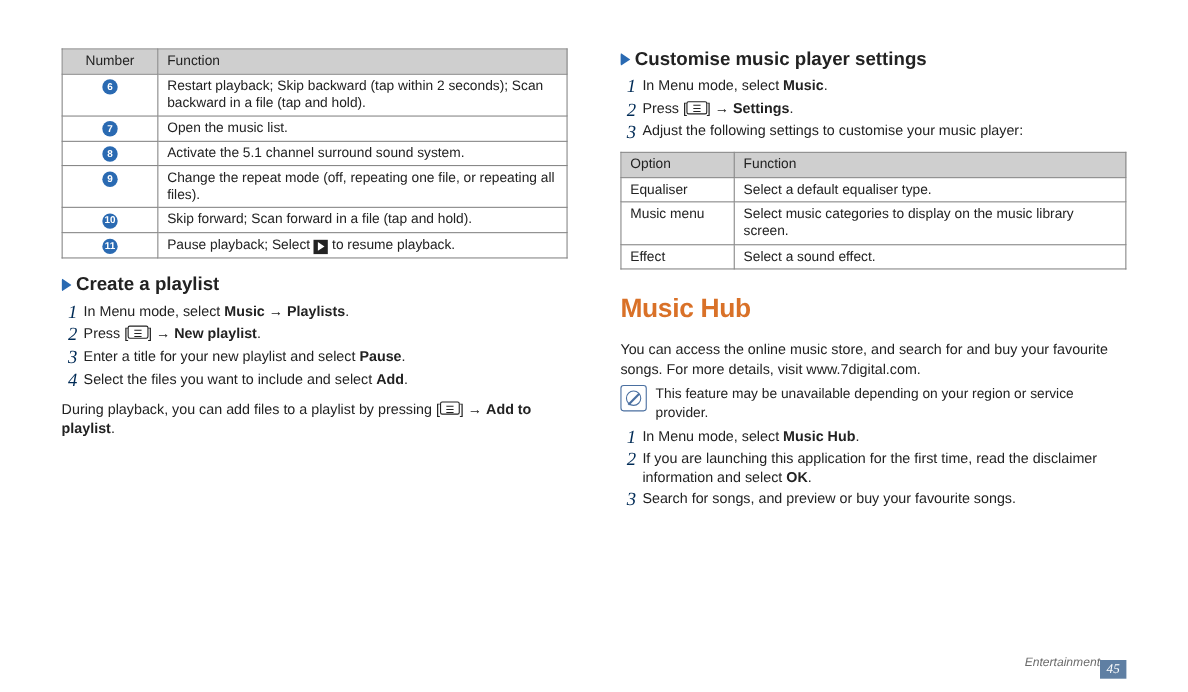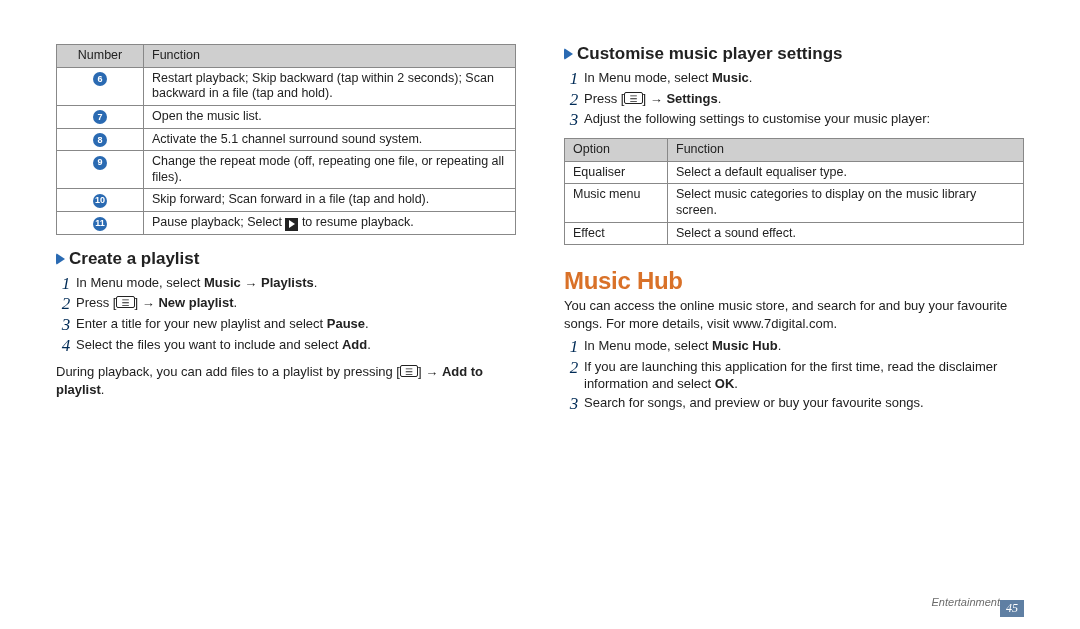--- a/index.html
+++ b/index.html
@@ -278,21 +278,25 @@
             <td>Select music categories to display on the music library screen.</td>
           </tr>
       <tr>
             <td>Effect</td>
             <td>Select a sound effect.</td>
           </tr>
     </tbody>
       </table>
 
     <h1 class="section">Music Hub</h1>
-    <p class="para" style="margin-top:2px">You can access the online music store, and search for and buy your favourite songs. For more details, visit www.7digital.com.</p>
+    <p class="para" style="margin-top:14px">You can access the online music store, and search for and buy your favourite songs. For more details, visit www.7digital.com.</p>
+    <div class="noteblk">
+      <span class="noteico" style="position:relative"></span>
+      <span class="body">This feature may be unavailable depending on your region or service provider.</span>
+    </div>
     <div class="steps">
       <div class="step">
           <span class="num">1</span>
           <span class="body"><span>In Menu mode, select </span><b>Music Hub</b><span>.</span></span>
         </div>
       <div class="step">
           <span class="num">2</span>
           <span class="body"><span>If you are launching this application for the first time, read the disclaimer information and select </span><b>OK</b><span>.</span></span>
         </div>
       <div class="step">

